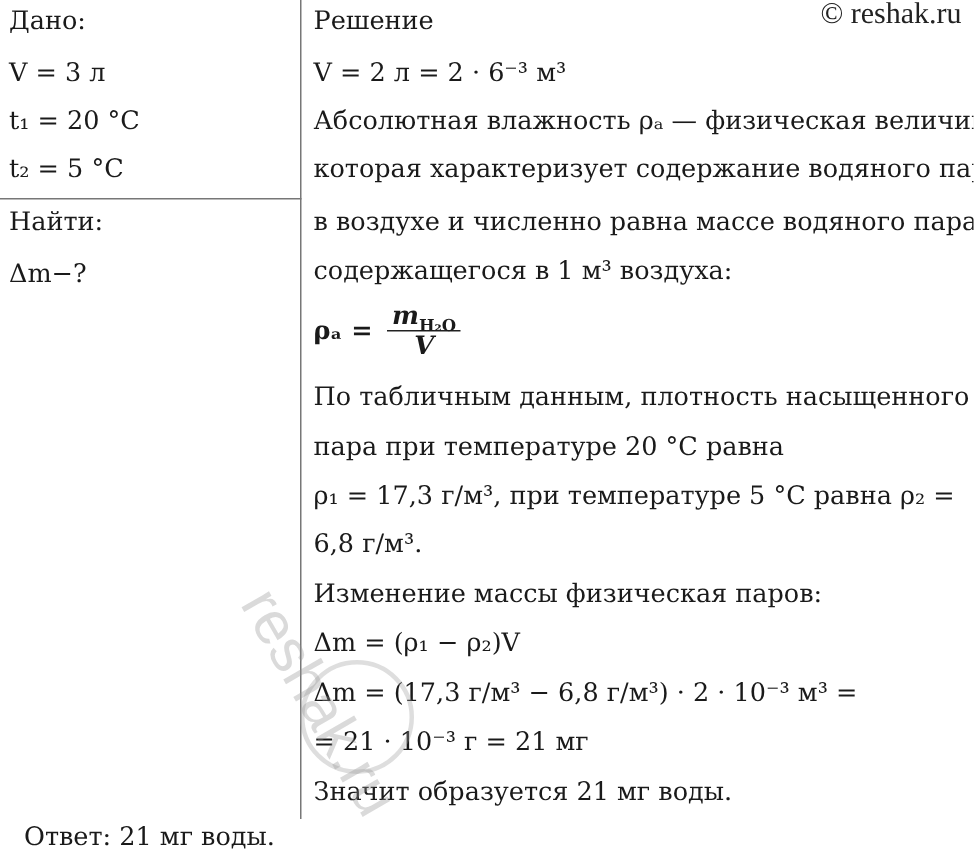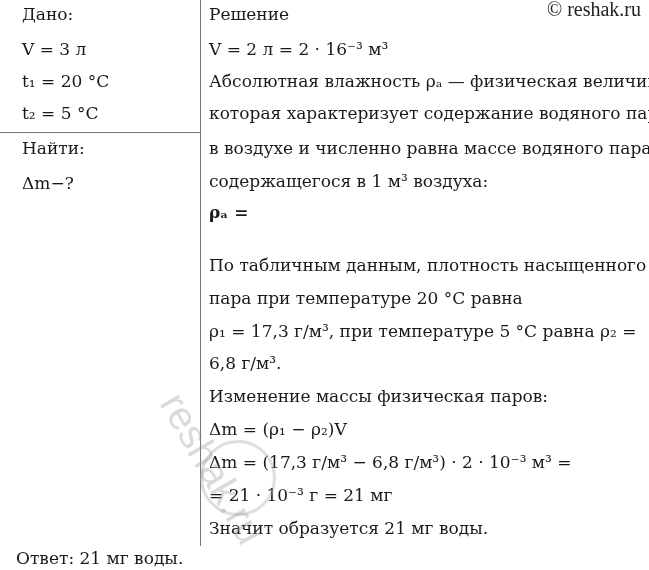--- a/index.html
+++ b/index.html
@@ -1,21 +1,21 @@
 <!DOCTYPE html>
 <html><head>
 <meta charset="utf-8">
 <style>
   html, body { margin:0; padding:0; background:#ffffff; }
   body { width:649px; height:570px; position:relative; overflow:hidden;
          font-family:"DejaVu Serif", "Liberation Serif", serif; color:#1a1a1a; font-size:17px; }
   .vline { position:absolute; left:200px; top:0; width:1px; height:546px; background:#777; }
   .hline { position:absolute; left:0; top:132px; width:201px; height:1px; background:#777; }
   .line { position:absolute; white-space:nowrap; line-height:22px; }
-  .left { left:22px; }
+  .left { left:6px; }
   .right { left:209px; }
   i.m { font-family:"DejaVu Serif", serif; font-style:italic; }
   sub, sup { font-size:11px; line-height:0; }
   .watermark-top { position:absolute; right:8px; top:-2px; font-family:"Liberation Serif", serif; font-size:20px; color:#222; }
   .frac { display:inline-block; vertical-align:middle; text-align:center; margin-left:4px; }
   .frac .num { display:block; border-bottom:1px solid #222; padding:0 3px; line-height:18px; }
   .frac .den { display:block; line-height:20px; }
   .wm-diag { position:absolute; left:190px; top:385px; font-family:"Liberation Sans", sans-serif; font-size:40px;
              color:rgba(150,150,150,0.35); transform:rotate(60deg); transform-origin:left top; }
   .wm-circle { position:absolute; left:200px; top:440px; width:70px; height:70px; border-radius:50%;
@@ -36,28 +36,32 @@
   <div class="line left" style="top:102px">t₂ = 5 °C</div>
 </div>
 
 <div>
   <div class="line left" style="top:137px">Найти:</div>
   <div class="line left" style="top:172px">Δm−?</div>
 </div>
 
 <div>
   <div class="line right" style="top:3px">Решение</div>
-  <div class="line right" style="top:38px">V = 2 л = 2 · 16⁻³ м³</div>
+  <div class="line right" style="top:38px">V = 2 л = 2 · 6⁻³ м³</div>
   <div class="line right" style="top:70px">Абсолютная влажность ρₐ — физическая величина,</div>
   <div class="line right" style="top:102px">которая характеризует содержание водяного пара</div>
   <div class="line right" style="top:137px">в воздухе и численно равна массе водяного пара,</div>
   <div class="line right" style="top:170px">содержащегося в 1 м³ воздуха:</div>
 
   <div class="line right" style="top:202px; line-height:normal;font-weight:bold;">
     <span>ρₐ =</span>
+    <span class="frac">
+      <span class="num"><i class="m">m</i><sub>H₂O</sub></span>
+      <span class="den"><i class="m">V</i></span>
+    </span>
   </div>
 
   <div class="line right" style="top:254px">По табличным данным, плотность насыщенного</div>
   <div class="line right" style="top:287px">пара при температуре 20 °C равна</div>
   <div class="line right" style="top:320px">ρ₁ = 17,3 г/м³, при температуре 5 °C равна ρ₂ =</div>
   <div class="line right" style="top:352px">6,8  г/м³.</div>
   <div class="line right" style="top:385px">Изменение массы физическая паров:</div>
   <div class="line right" style="top:418px">Δm = (ρ₁ − ρ₂)V</div>
   <div class="line right" style="top:451px">Δm = (17,3 г/м³ − 6,8  г/м³) · 2 · 10⁻³ м³ =</div>
   <div class="line right" style="top:484px">= 21 · 10⁻³ г = 21 мг</div>

